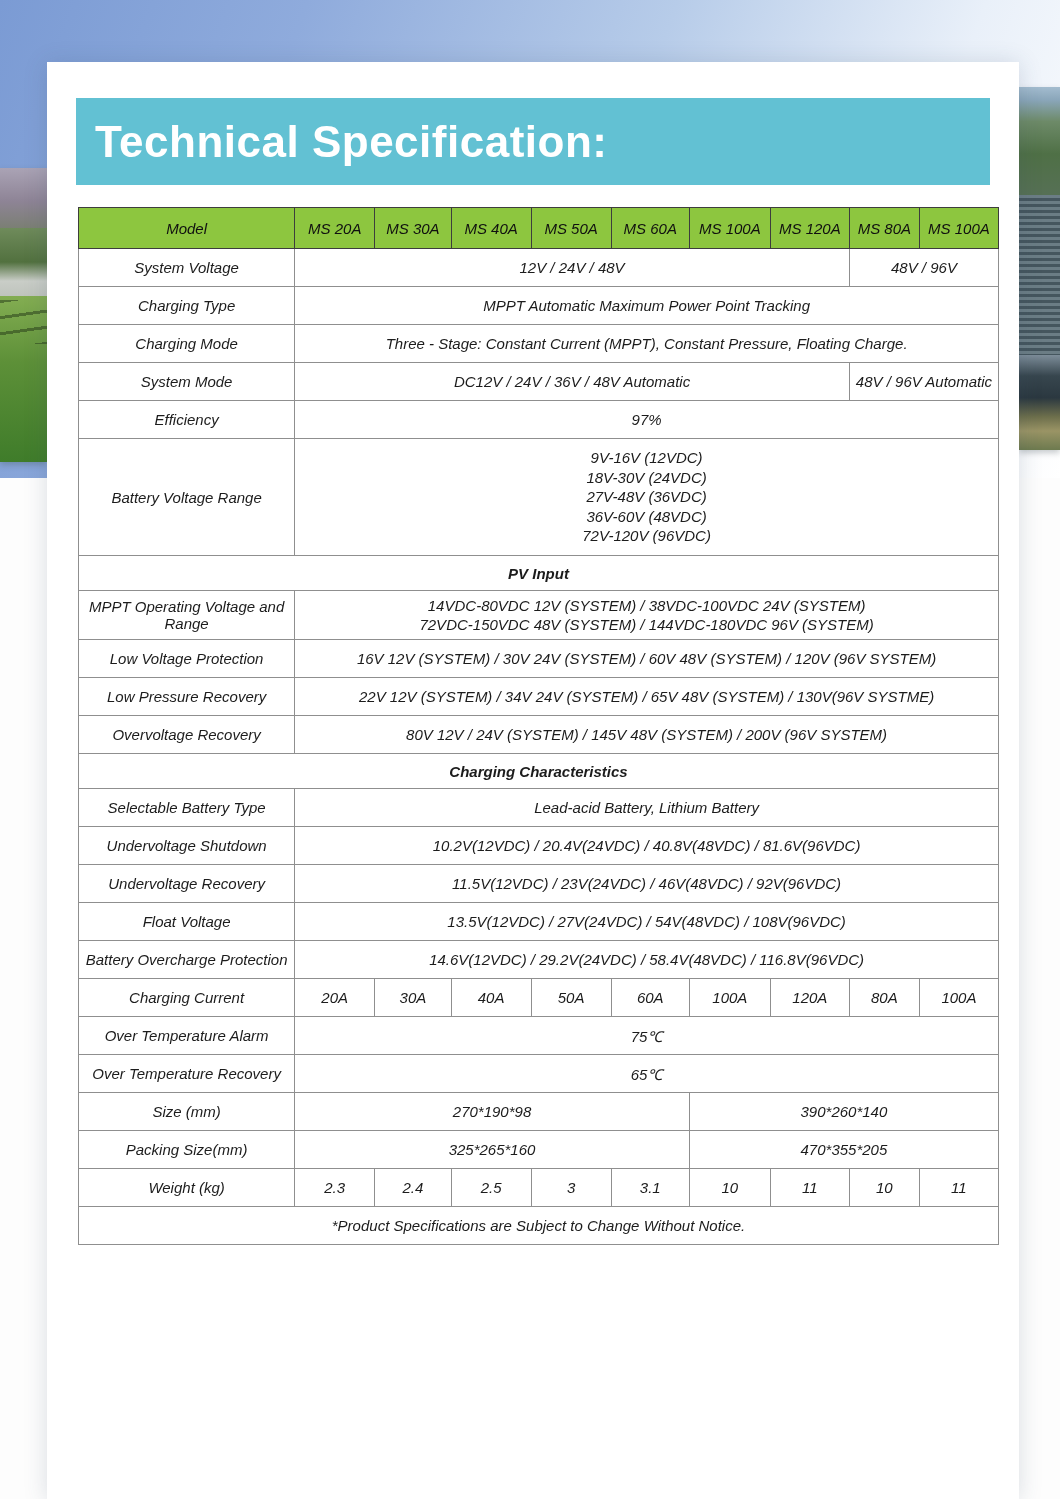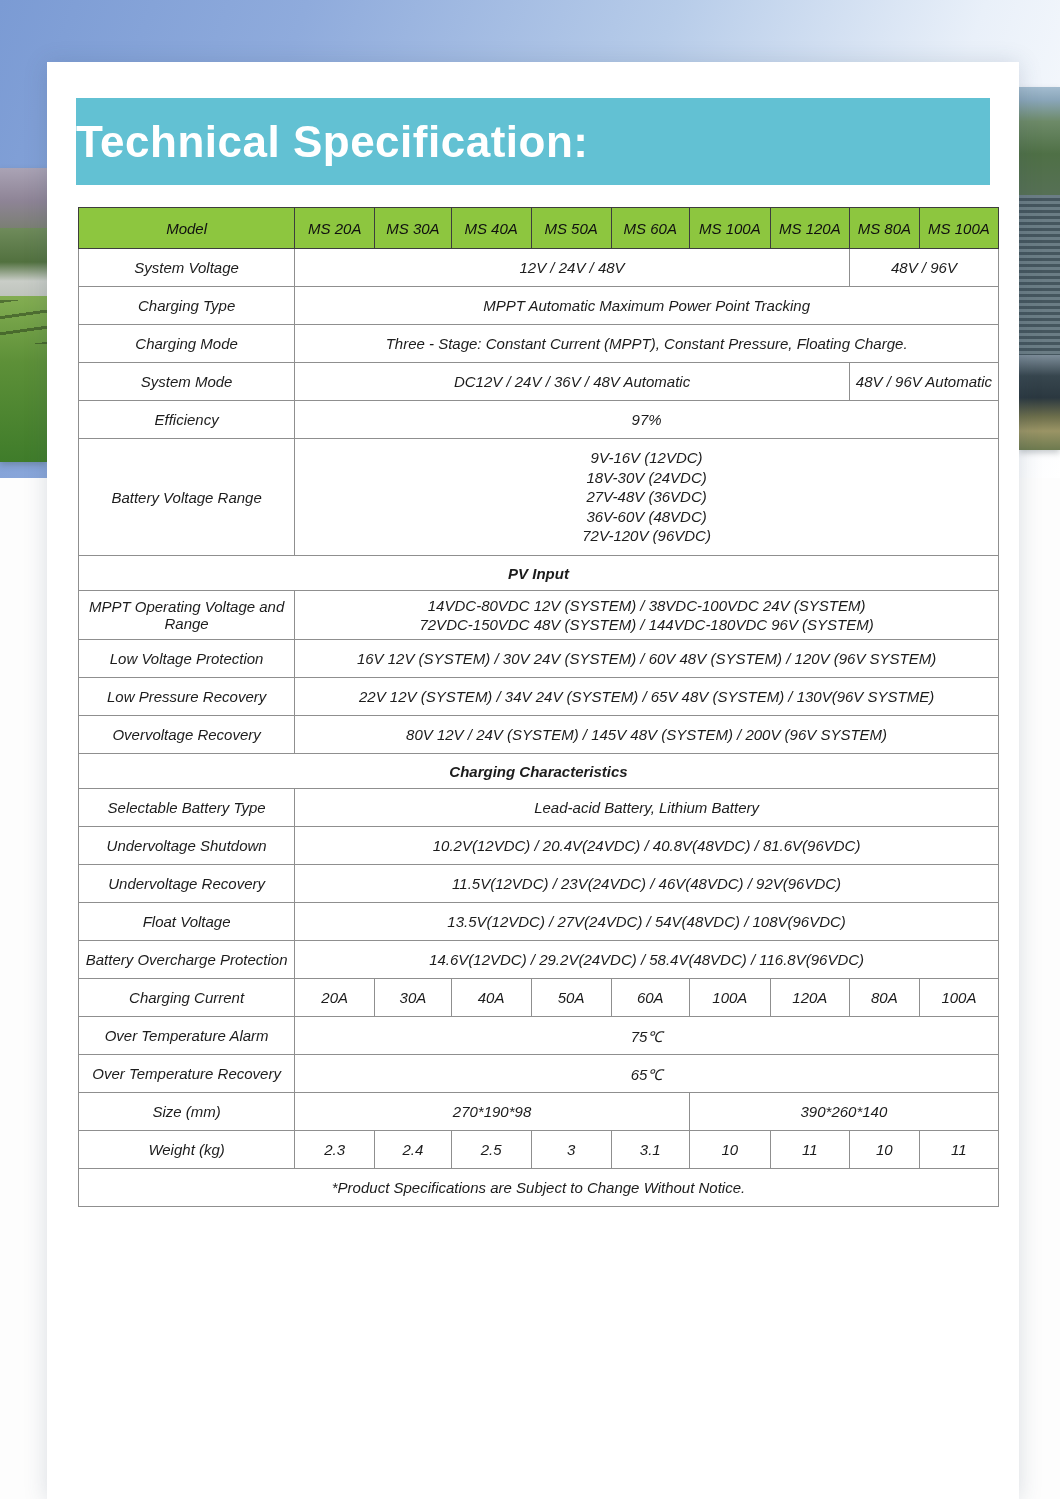--- a/index.html
+++ b/index.html
@@ -37,21 +37,21 @@
     position:absolute; left:47px; top:62px; width:972px; height:1437px;
     background:#ffffff;
     box-shadow:0 2px 22px rgba(50,70,100,.18);
   }
 
   
   .banner {
     position:absolute; left:29px; top:36px; width:914px; height:87px;
     background:#62c1d3;
     display:flex; align-items:center;
-    box-sizing:border-box;
+    padding-left:19px; box-sizing:border-box;
   }
   .banner-title {
     margin:0; color:#ffffff; font-size:44px; font-weight:bold; letter-spacing:.5px;
   }
 
   
   table.spec {
     position:absolute; left:31px; top:145px; width:921px;
     border-collapse:collapse; table-layout:fixed;
     font-size:15px; color:#1c1c1c;font-style:italic;
@@ -216,20 +216,25 @@
       <tr class="h-std">
         <td>Over Temperature Recovery</td>
         <td colspan="9">65℃</td>
       </tr>
       <tr class="h-std">
         <td>Size (mm)</td>
         <td colspan="5">270*190*98</td>
         <td colspan="4">390*260*140</td>
       </tr>
       <tr class="h-std">
+        <td>Packing Size(mm)</td>
+        <td colspan="5">325*265*160</td>
+        <td colspan="4">470*355*205</td>
+      </tr>
+      <tr class="h-std">
         <td>Weight (kg)</td>
         <td>2.3</td>
         <td>2.4</td>
         <td>2.5</td>
         <td>3</td>
         <td>3.1</td>
         <td>10</td>
         <td>11</td>
         <td>10</td>
         <td>11</td>

